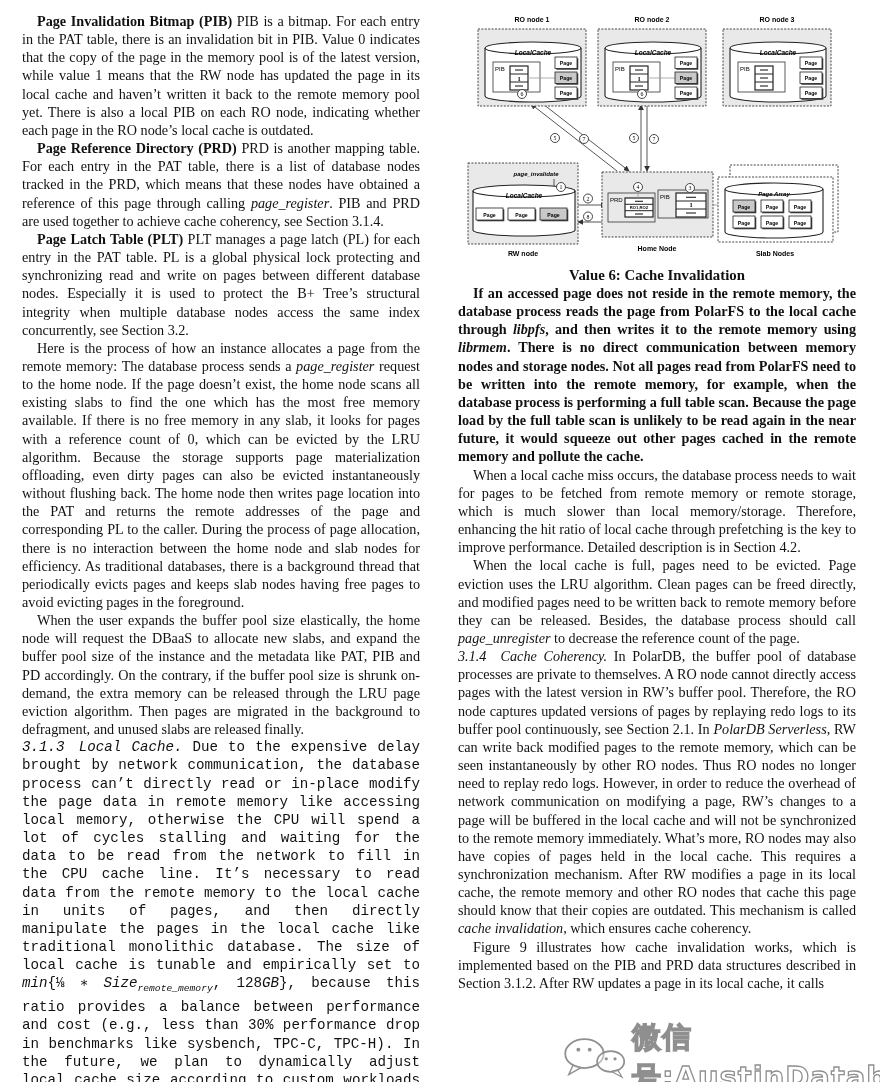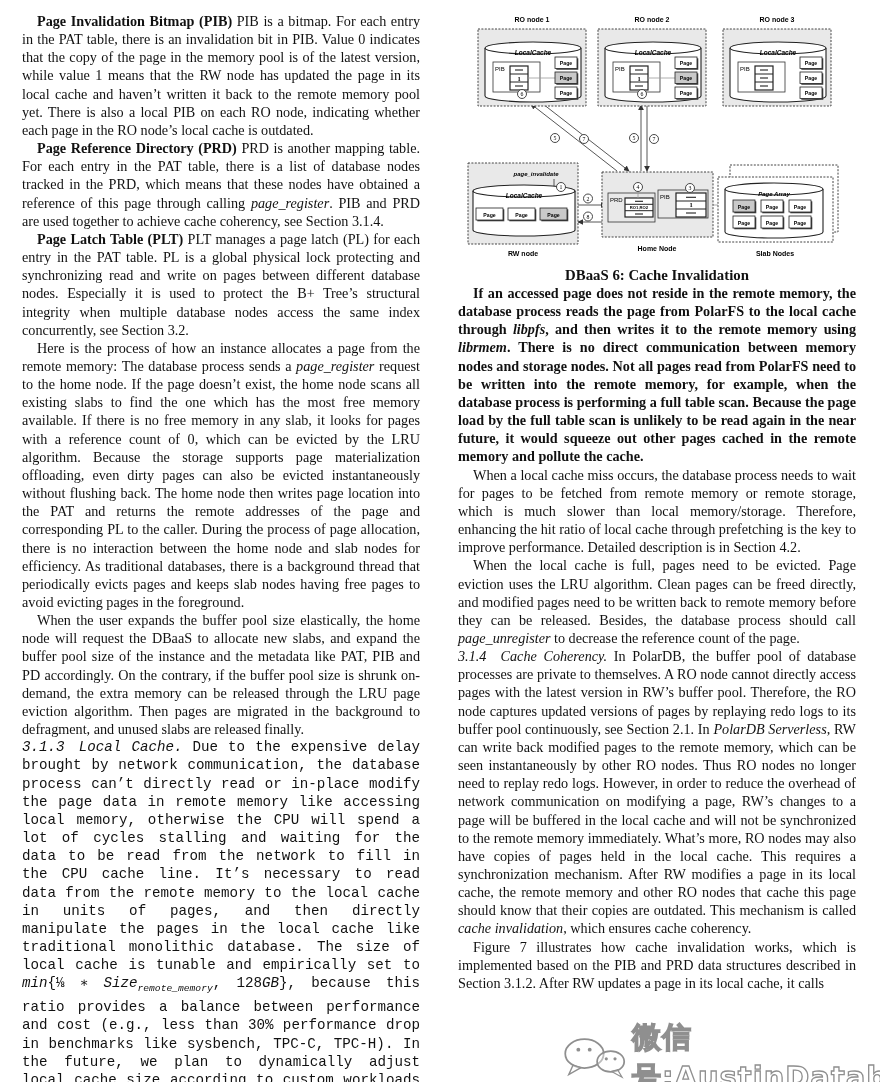--- a/index.html
+++ b/index.html
@@ -258,27 +258,27 @@
       <circle class="step" cx="199" cy="135" r="4.5"></circle>
       <text class="t-step" x="199" y="137.3">7</text>
       <circle class="step" cx="133" cy="194.5" r="4.5"></circle>
       <text class="t-step" x="133" y="196.8">2</text>
       <circle class="step" cx="133" cy="212.5" r="4.5"></circle>
       <text class="t-step" x="133" y="214.8">8</text>
     </g>
   </svg>
   </div>
 
-  <div class="fig-caption">DBaaS 6: Cache Invalidation</div>
+  <div class="fig-caption">Value 6: Cache Invalidation</div>
 
   <p class="para mt-sm"><span class="seg">If an accessed page does not reside in the remote memory, the database process reads the page from PolarFS to the local cache through </span><span class="seg-i">libpfs</span><span class="seg">, and then writes it to the remote memory using </span><span class="seg-i">librmem</span><span class="seg">. There is no direct communication between memory nodes and storage nodes. Not all pages read from PolarFS need to be written into the remote memory, for example, when the database process is performing a full table scan. Because the page load by the full table scan is unlikely to be read again in the near future, it would squeeze out other pages cached in the remote memory and pollute the cache.</span></p>
   <p class="para"><span class="seg">When a local cache miss occurs, the database process needs to wait for pages to be fetched from remote memory or remote storage, which is much slower than local memory/storage. Therefore, enhancing the hit ratio of local cache through prefetching is the key to improve performance. Detailed description is in Section 4.2.</span></p>
   <p class="para"><span class="seg">When the local cache is full, pages need to be evicted. Page eviction uses the LRU algorithm. Clean pages can be freed directly, and modified pages need to be written back to remote memory before they can be released. Besides, the database process should call </span><span class="seg-i">page_unregister</span><span class="seg"> to decrease the reference count of the page.</span></p>
   <p class="para no-indent mt-md"><span class="seg-i">3.1.4 Cache Coherency. </span><span class="seg">In PolarDB, the buffer pool of database processes are private to themselves. A RO node cannot directly access pages with the latest version in RW’s buffer pool. Therefore, the RO node captures updated versions of pages by replaying redo logs to its buffer pool continuously, see Section 2.1. In </span><span class="seg-i">PolarDB Serverless</span><span class="seg">, RW can write back modified pages to the remote memory, which can be seen instantaneously by other RO nodes. Thus RO nodes no longer need to replay redo logs. However, in order to reduce the overhead of network communication on modifying a page, RW’s changes to a page will be buffered in the local cache and will not be synchronized to the remote memory immediately. What’s more, RO nodes may also have copies of pages held in the local cache. This requires a synchronization mechanism. After RW modifies a page in its local cache, the remote memory and other RO nodes that cache this page should know that their copies are outdated. This mechanism is called </span><span class="seg-i">cache invalidation</span><span class="seg">, which ensures cache coherency.</span></p>
-  <p class="para"><span class="seg">Figure 7 illustrates how cache invalidation works, which is implemented based on the PIB and PRD data structures described in Section 3.1.2. After RW updates a page in its local cache, it calls</span></p>
+  <p class="para"><span class="seg">Figure 9 illustrates how cache invalidation works, which is implemented based on the PIB and PRD data structures described in Section 3.1.2. After RW updates a page in its local cache, it calls</span></p>
 </div>
 
 <div class="watermark">
   <svg width="80" height="52" viewBox="0 0 80 52">
     <ellipse cx="28" cy="21" rx="22" ry="16.5" fill="rgba(255,255,255,0.4)" stroke="#8f8f8f" stroke-width="2"></ellipse>
     <circle cx="21" cy="16.5" r="2.2" fill="#8f8f8f"></circle>
     <circle cx="34" cy="16.5" r="2.2" fill="#8f8f8f"></circle>
     <path d="M15,34 L10,45 L24,37 Z" fill="rgba(255,255,255,0.4)" stroke="#8f8f8f" stroke-width="1.6"></path>
     <ellipse cx="58" cy="30" rx="15.5" ry="12" fill="rgba(255,255,255,0.4)" stroke="#8f8f8f" stroke-width="2"></ellipse>
     <circle cx="53" cy="27" r="1.8" fill="#8f8f8f"></circle>

